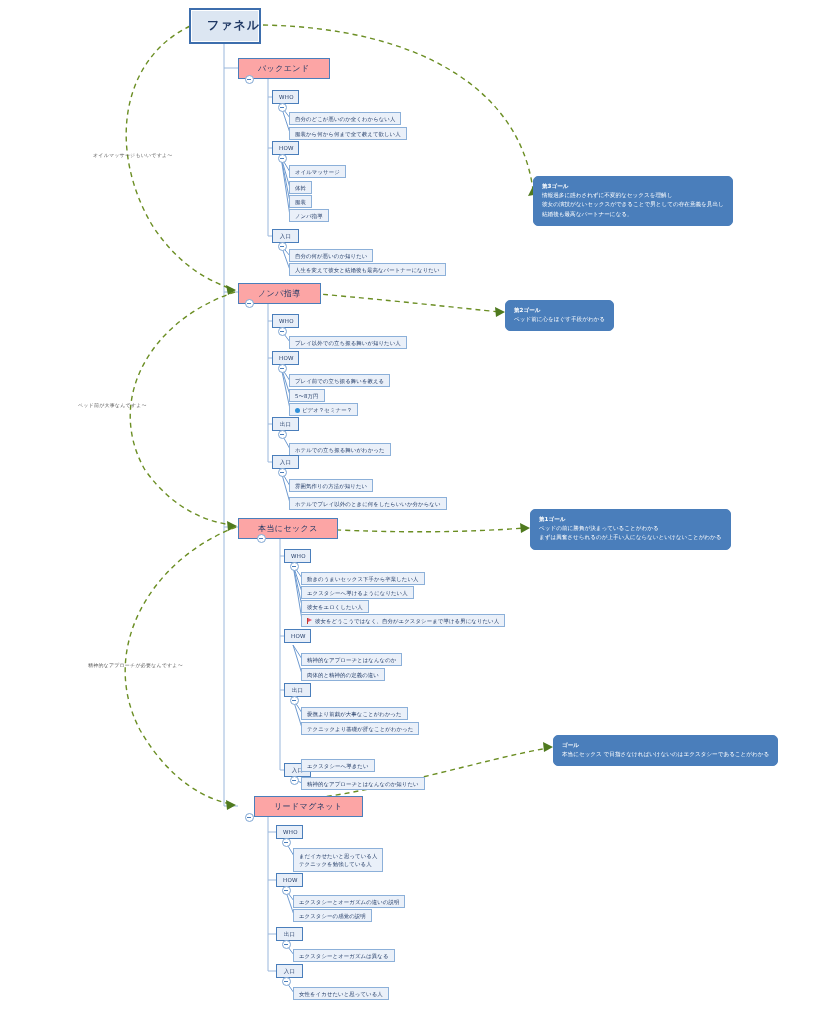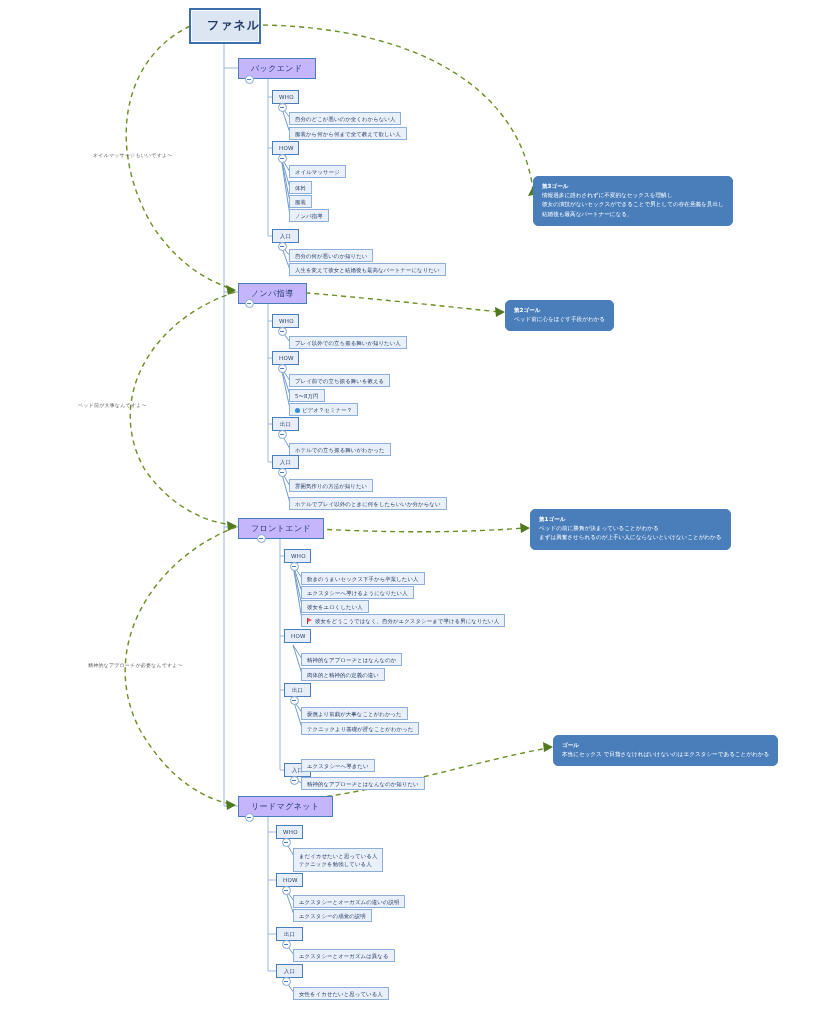--- a/index.html
+++ b/index.html
@@ -28,24 +28,24 @@
     background:#dce6f2;
     border:2px solid #3d6ead;
     font-size:12px;font-weight:bold;
     padding:9px 16px;
     letter-spacing:1px;
     text-align:center;
     box-shadow:0 0 0 1px #ffffff inset;
   }
   
   .n-stage{
-    background:#c4b5fd;
+    background:#fca5a5;
     border:1px solid #4a7ebb;
     font-size:8px;
-    padding:5px 12px;
+    padding:5px 19px;
     text-align:center;
     letter-spacing:.4px;
   }
   
   .n-cat{
     background:#e7eef8;
     border:1px solid #4a7ebb;
     font-size:5.5px;
     padding:3px 6px;
     text-align:center;
@@ -258,21 +258,21 @@
     <span class="ic icon-blue"></span><span>ビデオ？セミナー？</span>
   </div>
 
   <div class="node n-cat" style="left:272px;top:417px;width:27px;">出口</div>
   <div class="node n-leaf" style="left:289px;top:443px;">ホテルでの立ち振る舞いがわかった</div>
 
   <div class="node n-cat" style="left:272px;top:455px;width:27px;">入口</div>
   <div class="node n-leaf" style="left:289px;top:479px;">雰囲気作りの方法が知りたい</div>
   <div class="node n-leaf" style="left:289px;top:497px;">ホテルでプレイ以外のときに何をしたらいいか分からない</div>
 
-  <div class="node n-stage" style="left:238px;top:518px;">フロントエンド</div>
+  <div class="node n-stage" style="left:238px;top:518px;">本当にセックス</div>
 
   <div class="node n-cat" style="left:284px;top:549px;width:27px;">WHO</div>
   <div class="node n-leaf" style="left:301px;top:572px;">動きのうまいセックス下手から卒業したい人</div>
   <div class="node n-leaf" style="left:301px;top:586px;">エクスタシーへ導けるようになりたい人</div>
   <div class="node n-leaf" style="left:301px;top:600px;">彼女をエロくしたい人</div>
   <div class="node n-leaf" style="left:301px;top:614px;">
     <span class="ic icon-flag"></span><span>彼女をどうこうではなく、自分がエクスタシーまで導ける男になりたい人</span>
   </div>
 
   <div class="node n-cat" style="left:284px;top:629px;width:27px;">HOW</div>
@@ -280,21 +280,21 @@
   <div class="node n-leaf" style="left:301px;top:668px;">肉体的と精神的の定義の違い</div>
 
   <div class="node n-cat" style="left:284px;top:683px;width:27px;">出口</div>
   <div class="node n-leaf" style="left:301px;top:707px;">愛撫より前戯が大事なことがわかった</div>
   <div class="node n-leaf" style="left:301px;top:722px;">テクニックより基礎が肝なことがわかった</div>
 
   <div class="node n-cat" style="left:284px;top:763px;width:27px;">入口</div>
   <div class="node n-leaf" style="left:301px;top:759px;">エクスタシーへ導きたい</div>
   <div class="node n-leaf" style="left:301px;top:777px;">精神的なアプローチとはなんなのか知りたい</div>
 
-  <div class="node n-stage" style="left:238px;top:796px;">リードマグネット</div>
+  <div class="node n-stage" style="left:254px;top:796px;">リードマグネット</div>
 
   <div class="node n-cat" style="left:276px;top:825px;width:27px;">WHO</div>
   <div class="node n-leaf multi" style="left:293px;top:848px;">まだイカせたいと思っている人<br>テクニックを勉強している人</div>
 
   <div class="node n-cat" style="left:276px;top:873px;width:27px;">HOW</div>
   <div class="node n-leaf" style="left:293px;top:895px;">エクスタシーとオーガズムの違いの説明</div>
   <div class="node n-leaf" style="left:293px;top:909px;">エクスタシーの感覚の説明</div>
 
   <div class="node n-cat" style="left:276px;top:927px;width:27px;">出口</div>
   <div class="node n-leaf" style="left:293px;top:949px;">エクスタシーとオーガズムは異なる</div>

